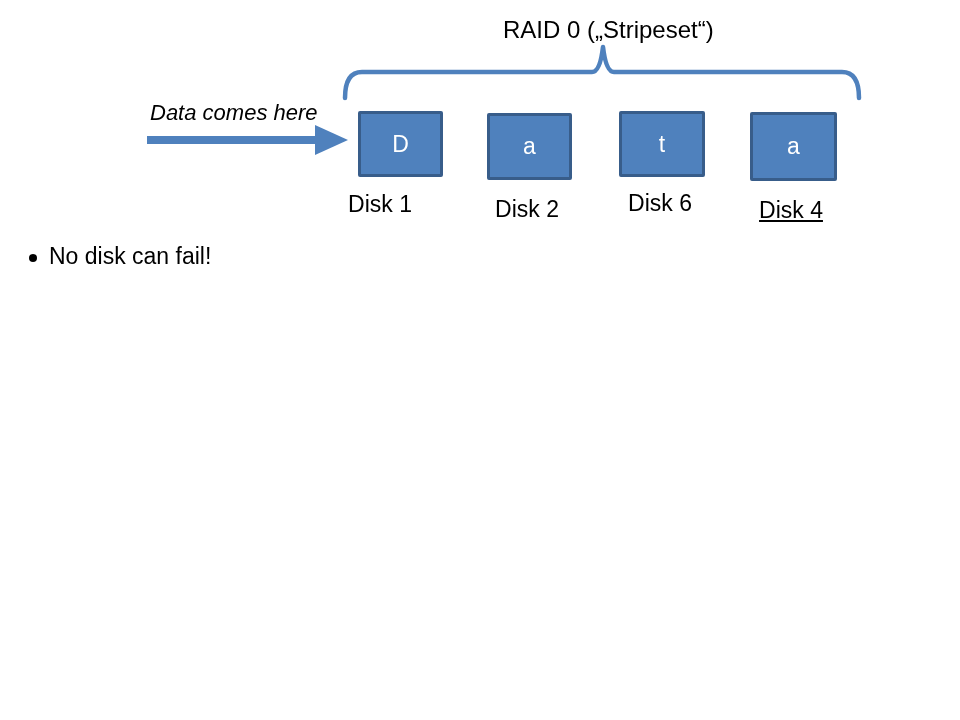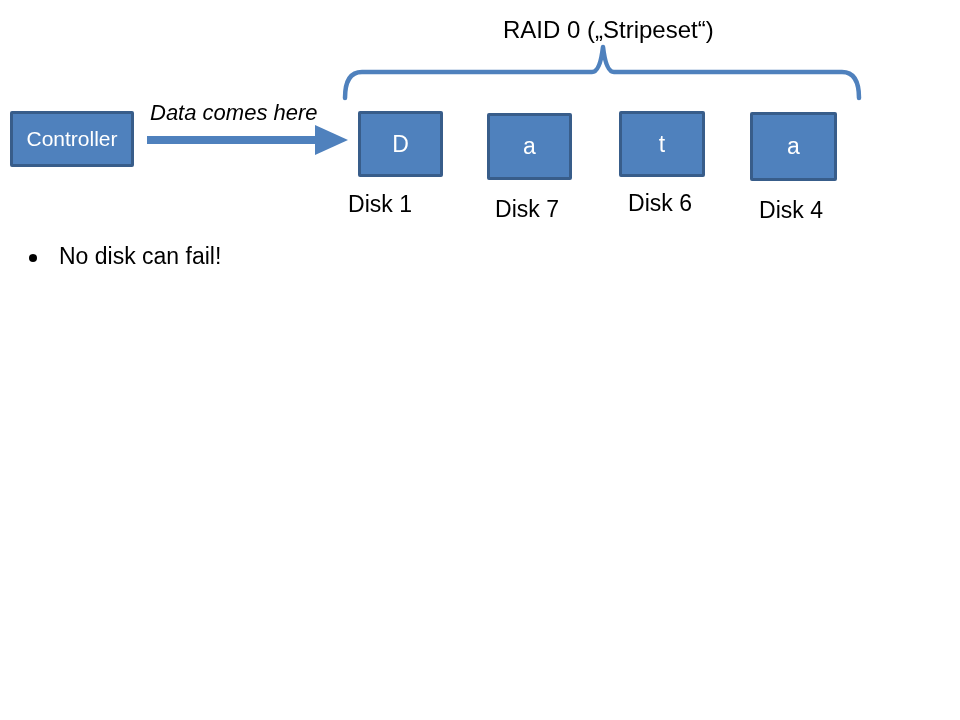--- a/index.html
+++ b/index.html
@@ -91,29 +91,29 @@
   .disk-label {
     position: absolute;
     width: 92px;
     font-size: 23px;
     text-align: center;
     white-space: nowrap;
   }
   .l1 { left: 334px; top: 191px; }
   .l2 { left: 481px; top: 196px; }
   .l3 { left: 614px; top: 190px; }
-  .l4 { left: 745px; top: 197px; }
+  .l4 { left: 745px; top: 197px; text-decoration: underline; }
 
   .bullet-row {
     position: absolute;
     left: 29px;
     top: 243px;
     display: flex;
     align-items: center;
-    gap: 22px;
+    gap: 12px;
     font-size: 23px;
     white-space: nowrap;
   }
   .bullet-dot {
     width: 8px;
     height: 8px;
     border-radius: 50%;
     background: #000000;
     flex: 0 0 auto;
     margin-top: 2px;
@@ -123,23 +123,20 @@
 <body>
 
 <div class="slide">
 
   <div class="title">RAID 0 („Stripeset“)</div>
 
   <svg class="brace-svg" viewBox="0 0 524 62" aria-hidden="true">
     <path d="M 5 56 Q 5 30 22 30 L 252 30 Q 260 30 263 5 Q 266 30 274 30 L 502 30 Q 519 30 519 56" fill="none" stroke="#4f81bd" stroke-width="4.5" stroke-linecap="round" stroke-linejoin="round"></path>
   </svg>
 
-  <div class="controller-box">
-    <span>Controller</span>
-  </div>
 
   <div class="flow-caption">Data comes here</div>
 
   <svg class="arrow-svg" viewBox="0 0 204 34" aria-hidden="true">
     <rect x="1" y="13" width="170" height="8" fill="#4f81bd"></rect>
     <polygon points="169,2 202,17 169,32" fill="#4f81bd"></polygon>
   </svg>
 
 
   <div class="disk-box b1">
@@ -149,21 +146,21 @@
     <span>a</span>
   </div>
   <div class="disk-box b3">
     <span>t</span>
   </div>
   <div class="disk-box b4">
     <span>a</span>
   </div>
 
   <div class="disk-label l1">Disk 1</div>
-  <div class="disk-label l2">Disk 7</div>
+  <div class="disk-label l2">Disk 2</div>
   <div class="disk-label l3">Disk 6</div>
   <div class="disk-label l4">Disk 4</div>
 
   <div class="bullet-row">
     <span class="bullet-dot"></span>
     <span>No disk can fail!</span>
   </div>
 
 </div>
 

